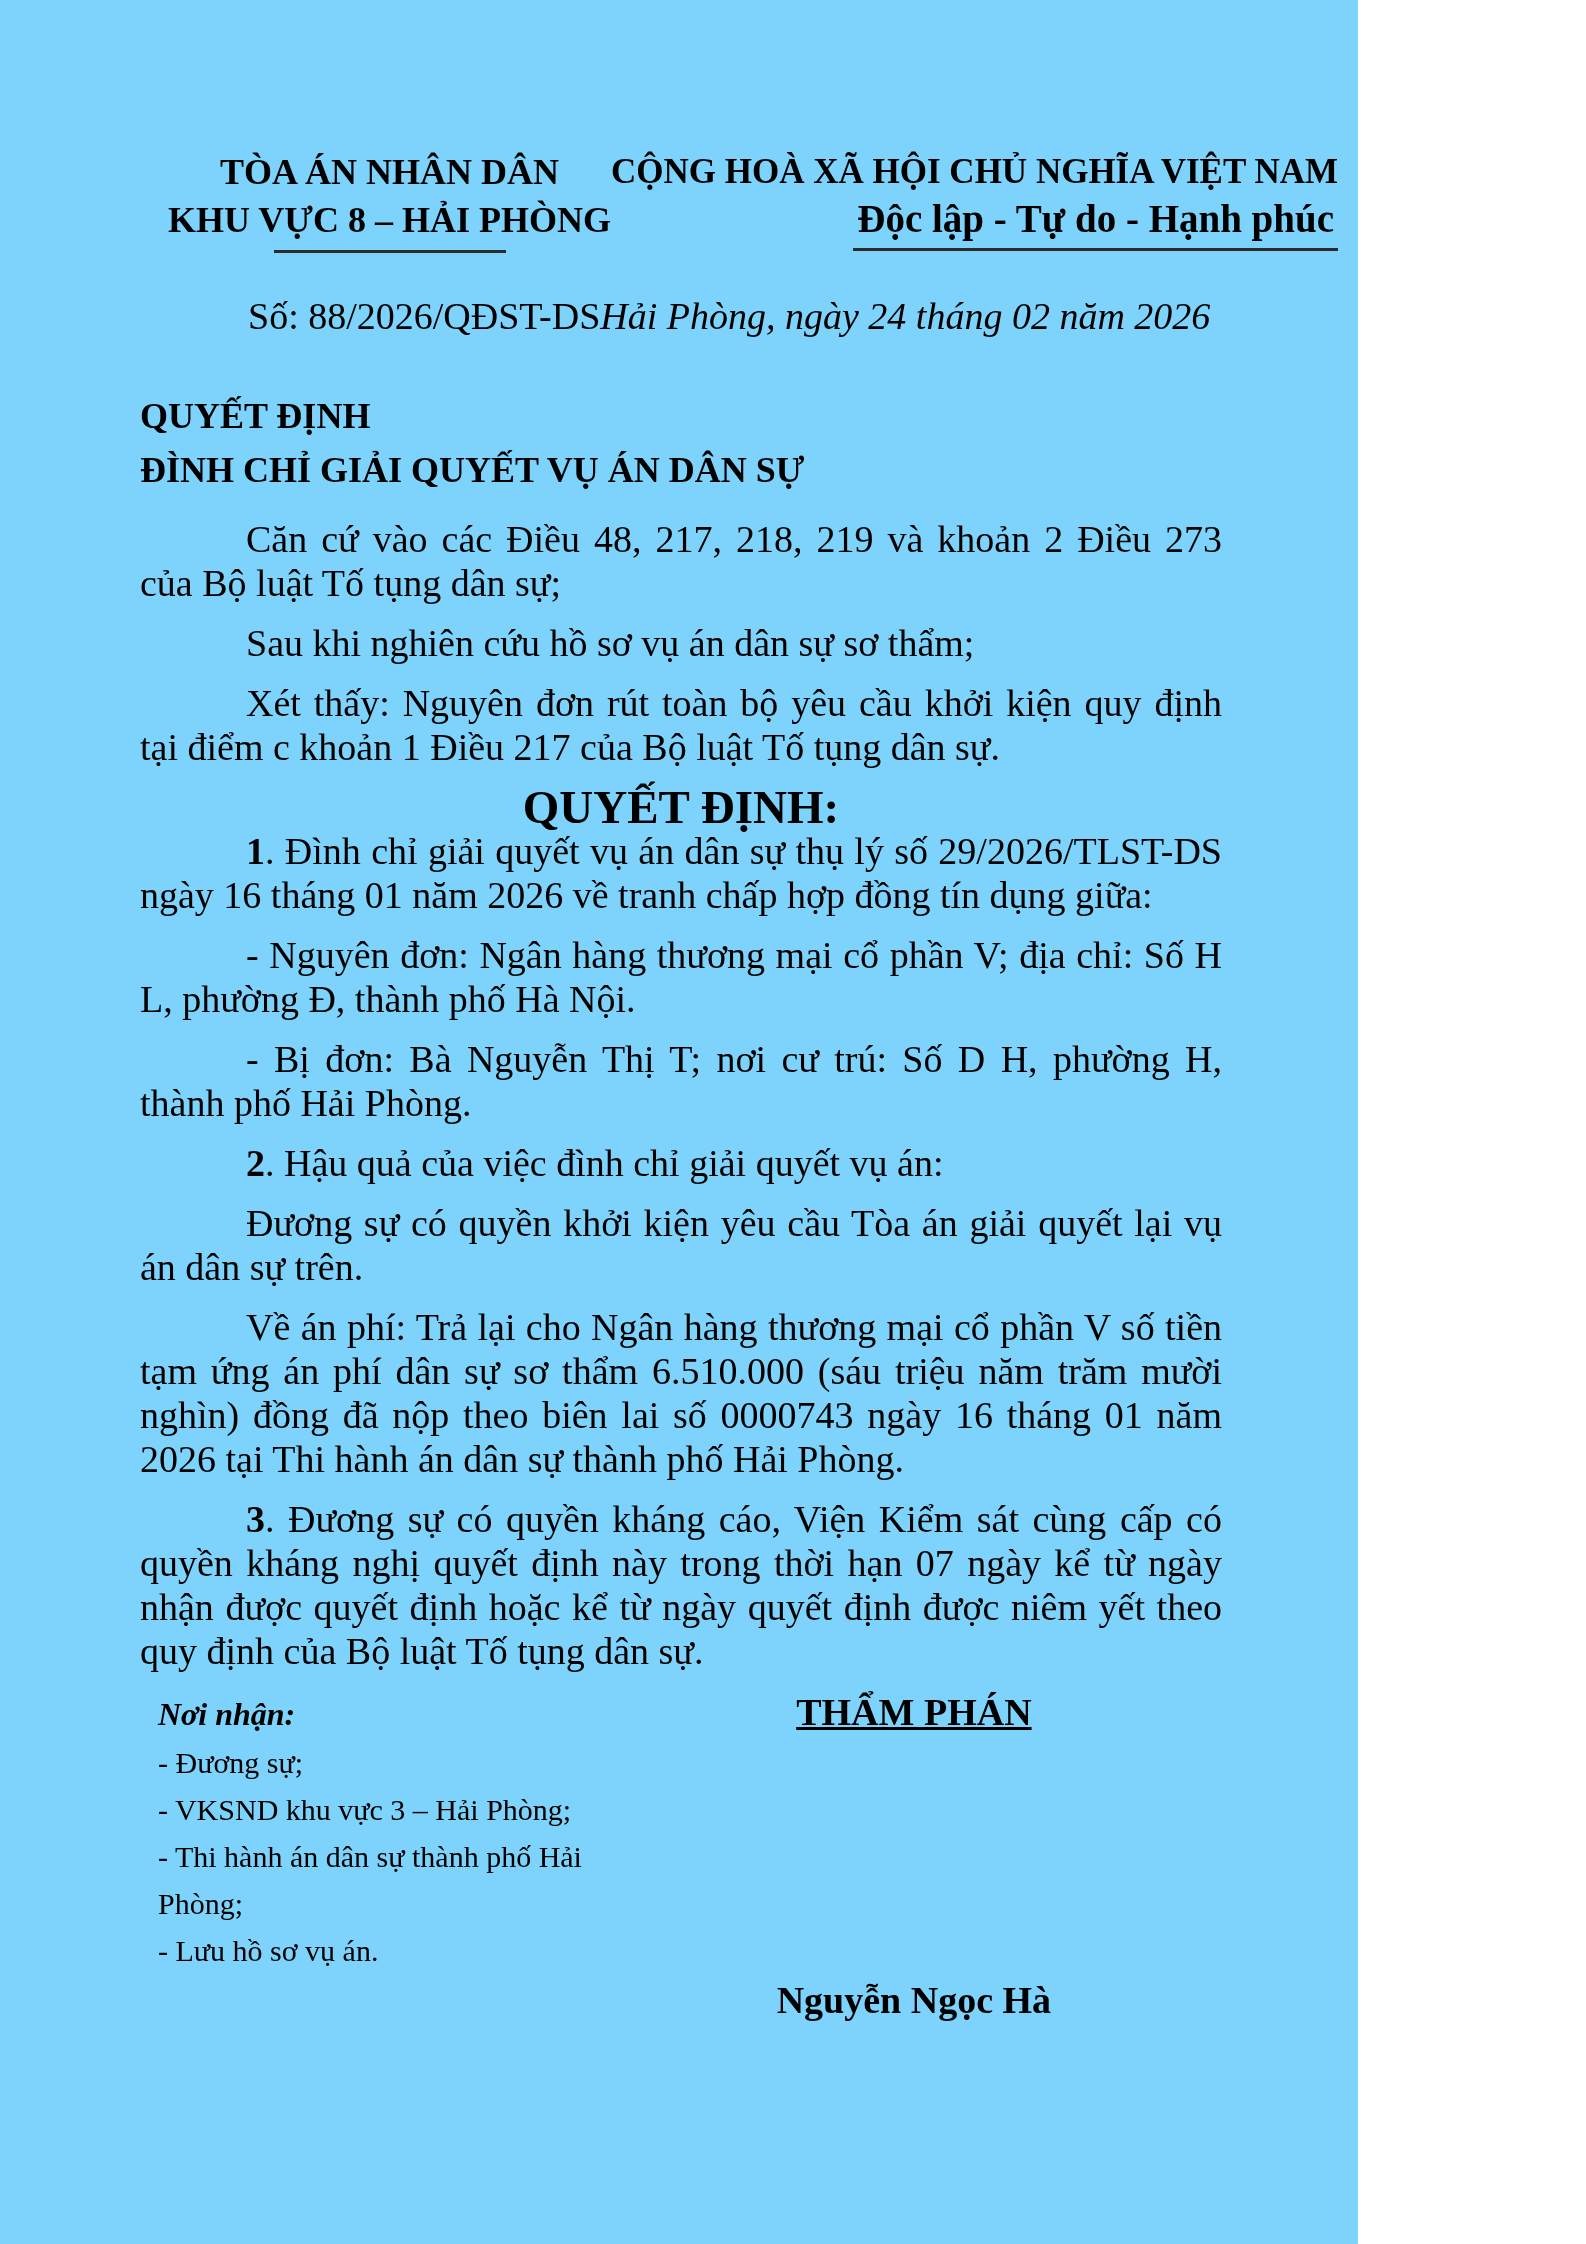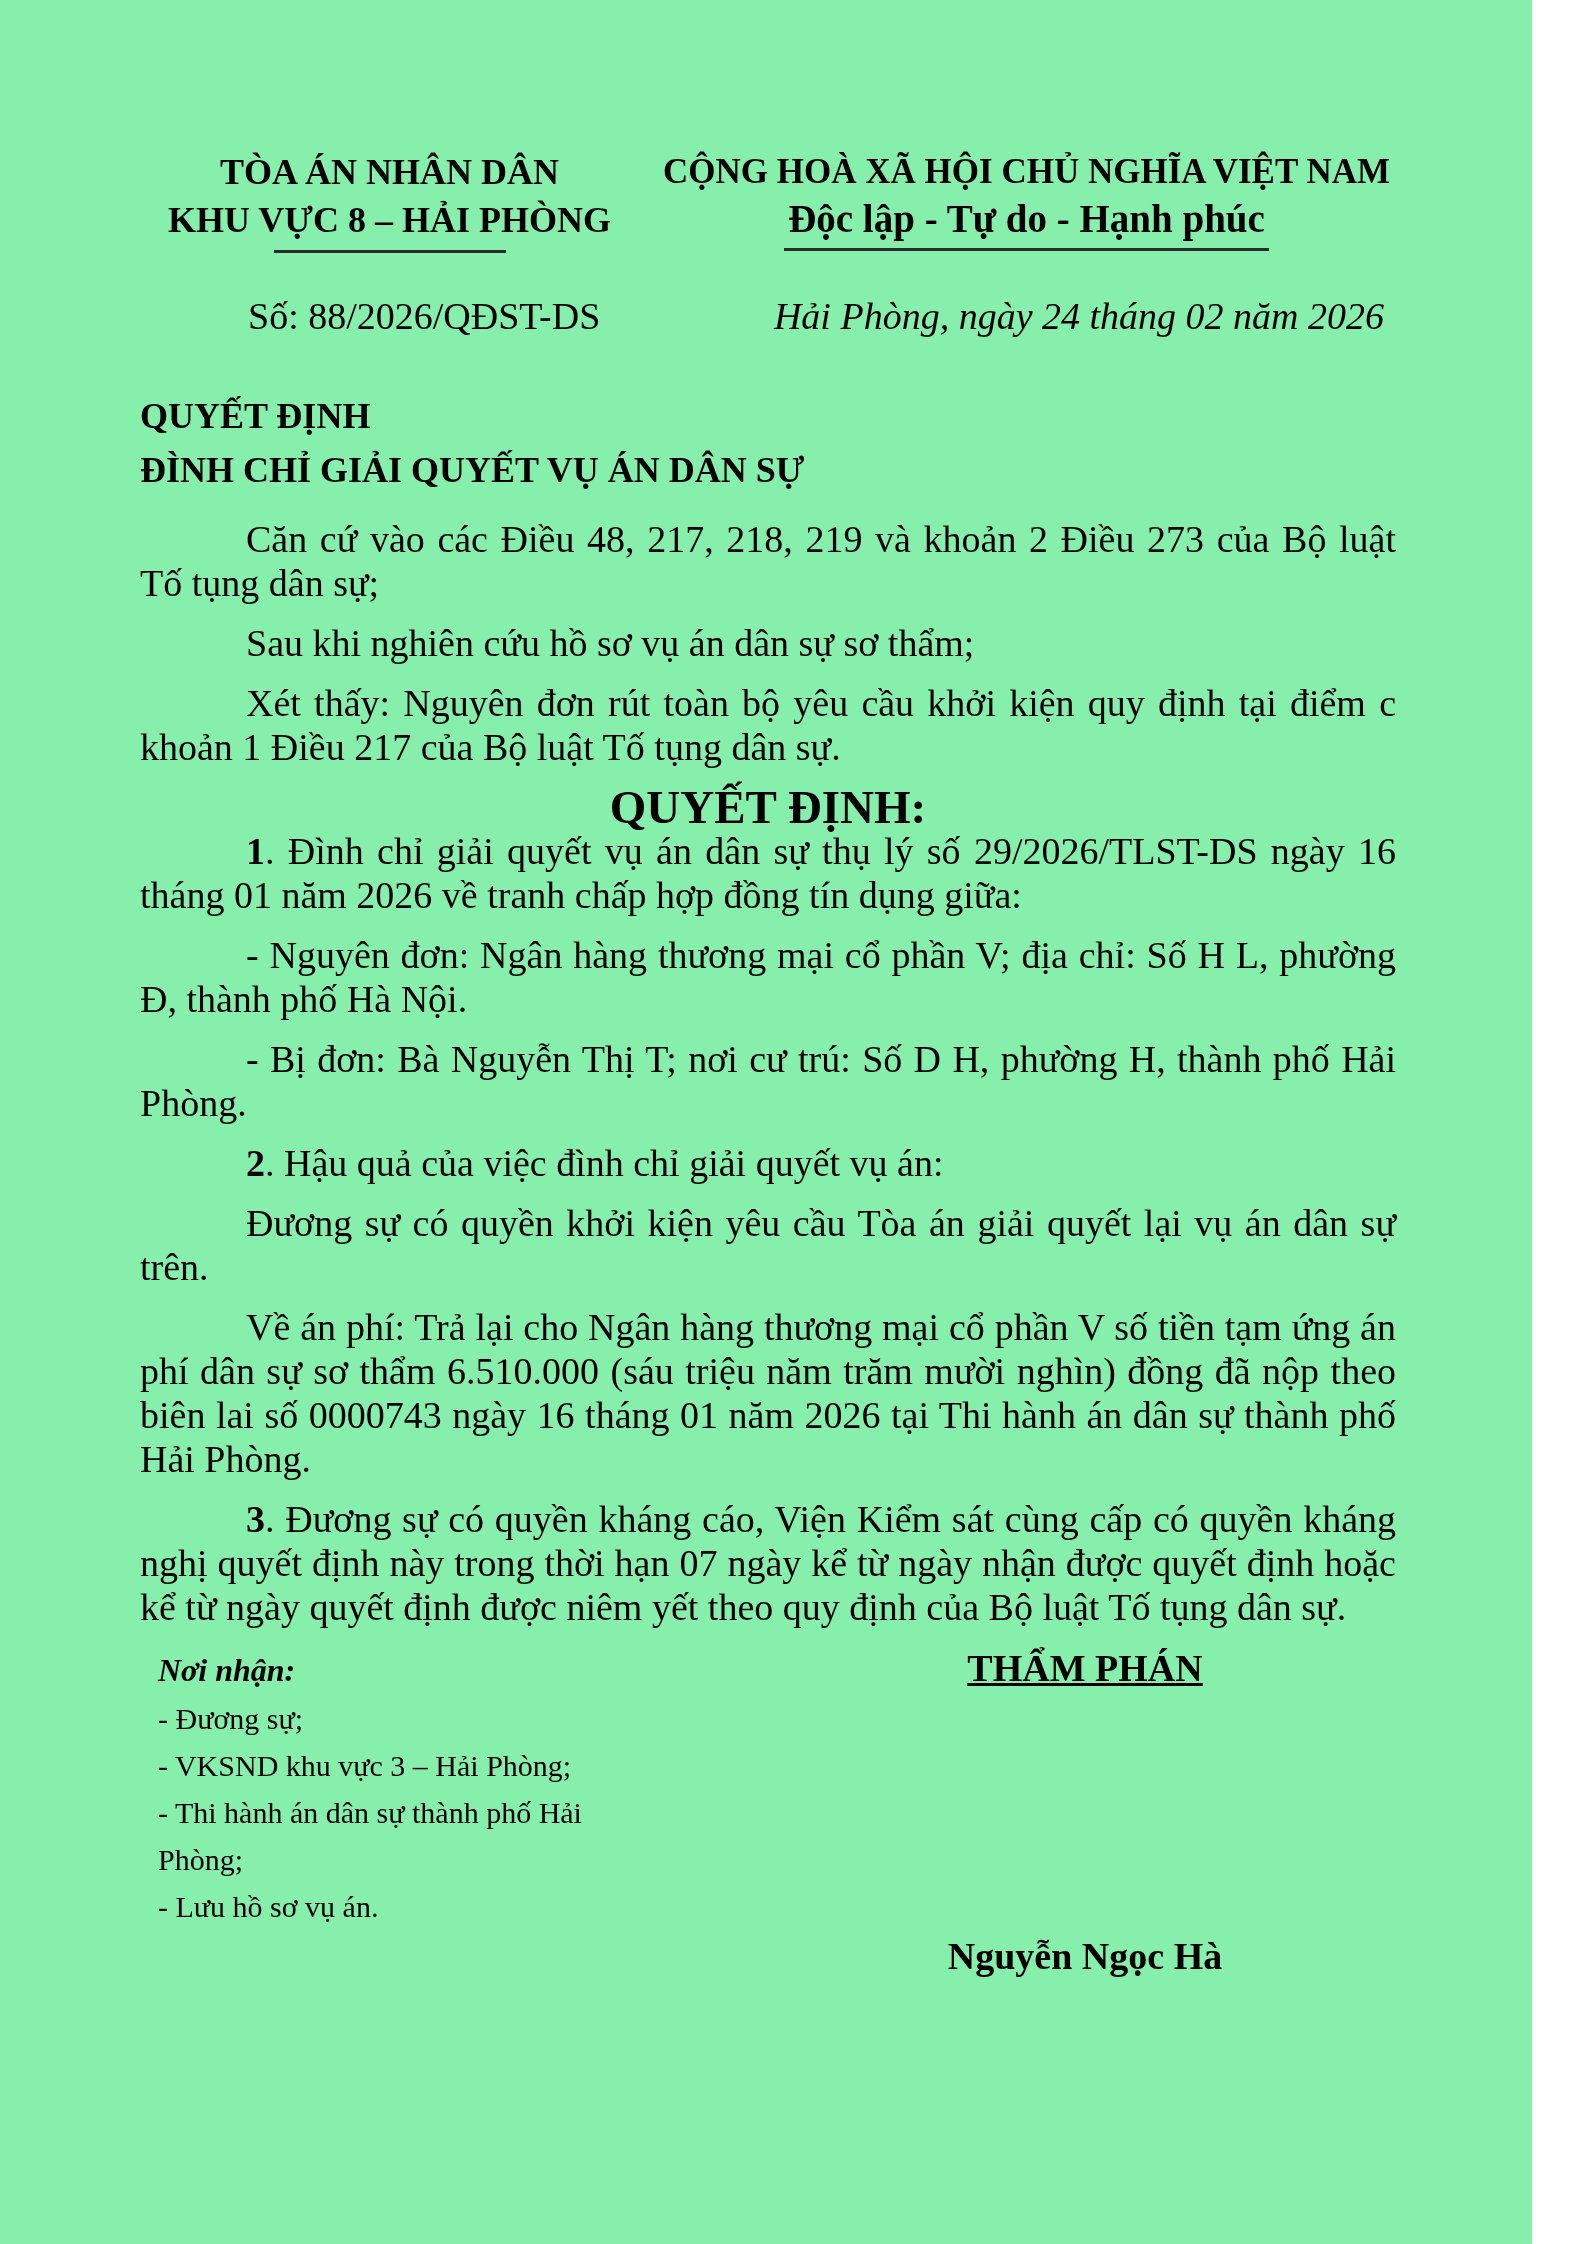--- a/index.html
+++ b/index.html
@@ -2,23 +2,23 @@
 <html><head>
 <meta charset="utf-8">
 <style>
   html, body {
     margin: 0;
     padding: 0;
     background: #ffffff;
   }
   .page {
     position: relative;
-    width: 1532px;
+    width: 1358px;
     height: 2244px;
-    background: #86efac;
+    background: #7dd3fc;
     color: #000000;
     font-family: "Liberation Serif", "DejaVu Serif", serif;
     box-sizing: border-box;
     padding: 148px 136px 0 140px;
     overflow: hidden;
   }
 
   
   .header {
     display: flex;
@@ -35,21 +35,21 @@
     line-height: 48px;
     white-space: nowrap;
   }
   .header-left-rule {
     width: 232px;
     height: 0;
     border-top: 3px solid #2b2b2b;
     margin: 6px auto 0 auto;
   }
   .header-right {
-    text-align: center;
+    text-align: right;
     margin-right: 6px;
   }
   .header-right .hr1 {
     font-weight: bold;
     font-size: 35px;
     line-height: 48px;
     white-space: nowrap;
   }
   .header-right .hr2 {
     display: inline-block;

